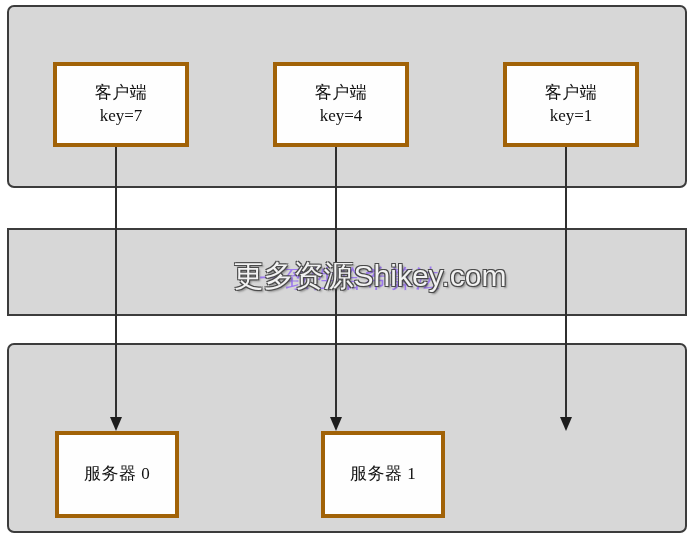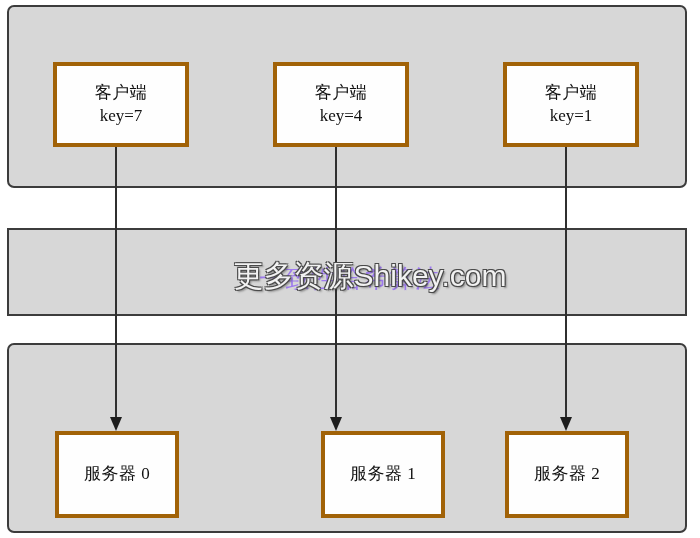--- a/index.html
+++ b/index.html
@@ -189,23 +189,20 @@
 
 
   <div id="server-0" class="node server-box">
     <div class="line1">服务器 0</div>
   </div>
 
   <div id="server-1" class="node server-box">
     <div class="line1">服务器 1</div>
   </div>
 
-  <div id="server-2" class="node server-box">
-    <div class="line1">服务器 2</div>
-  </div>
 
   <div id="arrow-0" class="connector">
     <div class="stem"></div>
     <div class="head"></div>
   </div>
 
   <div id="arrow-1" class="connector">
     <div class="stem"></div>
     <div class="head"></div>
   </div>

